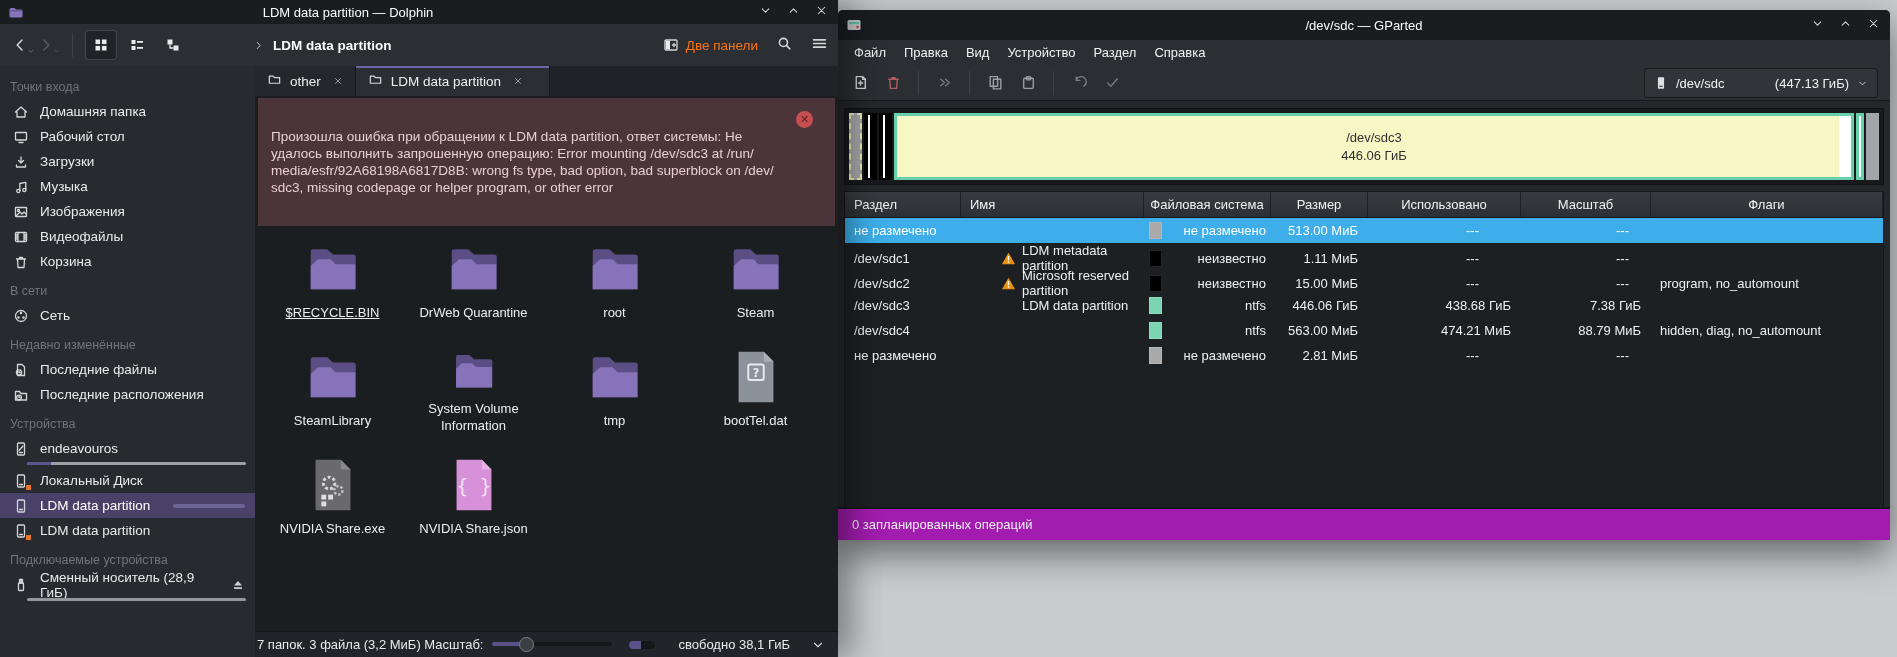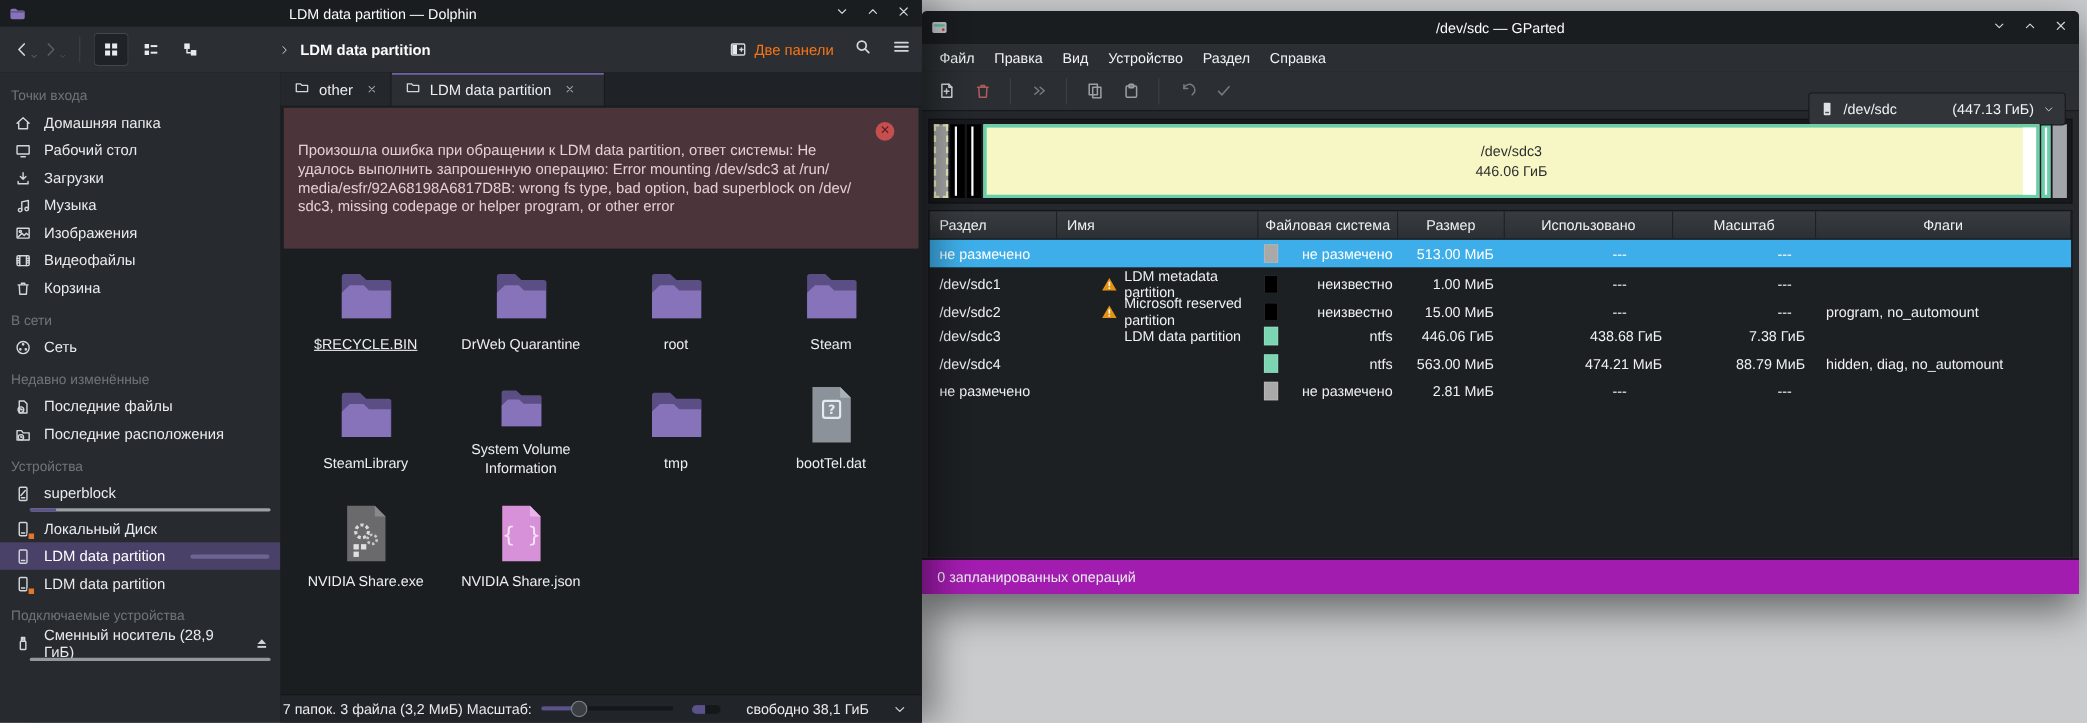--- a/index.html
+++ b/index.html
@@ -98,21 +98,21 @@
   
   .gmenu { height:25px; background:#2b2f33; display:flex; align-items:center; padding:0 7px; flex:none; }
   .gmenu .mi { padding:0 9px; font-size:13px; color:#f0f2f4; height:100%; display:flex; align-items:center; }
   .gtool { height:36px; background:#2b2f33; border-bottom:1px solid #17191c; display:flex; align-items:center;
            padding:0 8px; gap:5px; position:relative; flex:none; }
   .gbtn { width:28px; height:28px; display:flex; align-items:center; justify-content:center; }
   .gbtn svg { width:17px; height:17px; }
   .gsep { width:1px; height:24px; background:#3c4146; margin:0 6px; flex:none; }
   .combo { position:absolute; right:12px; top:3px; width:234px; height:30px; background:#31353a;
            border:1px solid #17191b; border-radius:3px; display:flex; align-items:center; padding:0 9px;
-           gap:8px; color:#f0f2f4; font-size:13px;margin-top:16px; }
+           gap:8px; color:#f0f2f4; font-size:13px; }
   .combo svg.dr { width:14px; height:14px; }
   .combo .cap { margin-left:auto; }
   .combo svg.cd { width:11px; height:11px; }
 
   .gvisual { flex:none; padding:7px 6px 6px 6px; }
   .gbar { height:77px; border:1px solid #101214; background:#17191c; display:flex; align-items:stretch;
           padding:4px; gap:2px; }
   .seg { flex:none; }
   .seg-unalloc-sel { width:13px; background:#a8a8a8; border:2px dashed #efefbe; }
   .seg-unknown { width:13px; background:#000; position:relative; }
@@ -504,21 +504,21 @@
           <span>Последние расположения</span>
         </div>
 
       <div class="sec-h">Устройства</div>
       <div class="sitem">
           <span class="iconwrap">
             <svg class="ic">
               <use href="#i-hdd-e"></use>
             </svg>
           </span>
-          <span>superblock</span>
+          <span>endeavouros</span>
         </div>
       <div class="usage">
           <span class="fill"></span>
         </div>
       <div class="sitem">
           <span class="iconwrap">
             <svg class="ic">
               <use href="#i-hdd"></use>
             </svg>
             <span class="badge"></span>
@@ -806,21 +806,21 @@
       <div class="gc gc-name">
           <svg>
             <use href="#i-warn"></use>
           </svg>
           <span>LDM metadata partition</span>
         </div>
       <div class="gc gc-fs">
           <span class="sw" style="background: rgb(0, 0, 0);"></span>
           <span class="fs-t">неизвестно</span>
         </div>
-      <div class="gc gc-num">1.00 МиБ</div>
+      <div class="gc gc-num">1.11 МиБ</div>
       <div class="gc gc-num dash-u">---</div>
       <div class="gc gc-num dash-f">---</div>
       <div class="gc gc-flags"></div>
     </div>
 
     <div class="grow">
       <div class="gc gc-part">/dev/sdc2</div>
       <div class="gc gc-name">
           <svg>
             <use href="#i-warn"></use>

